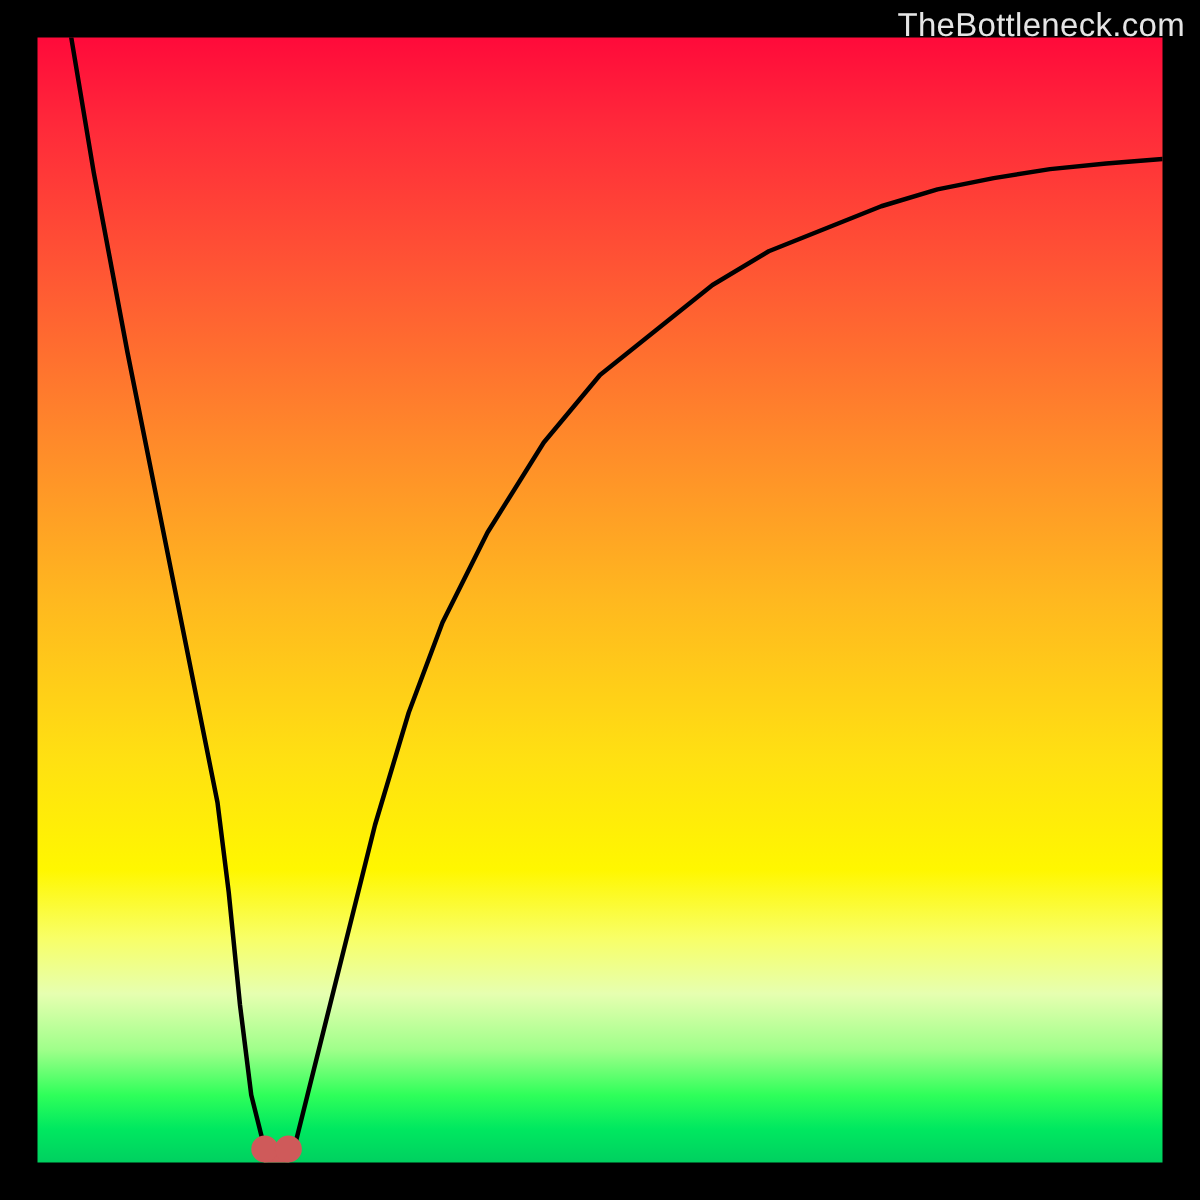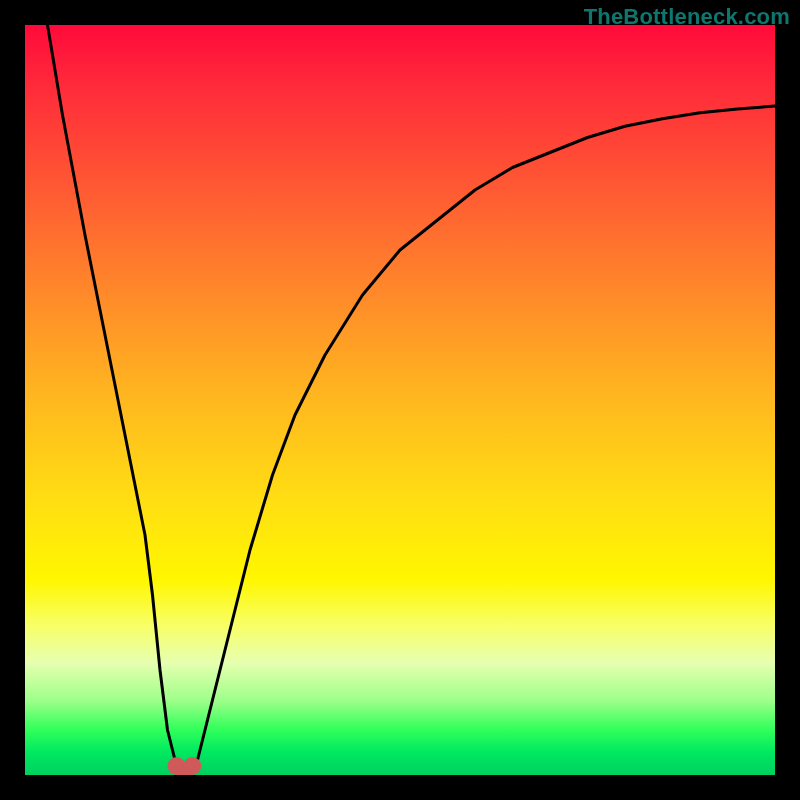--- a/index.html
+++ b/index.html
@@ -39,23 +39,23 @@
       #9fff8a 90%,
       #2fff5a 94%,
       #00e860 97%,
       #00d060 100%
     );
   }
   .watermark {
     position: absolute;
     top: 4px;
     right: 10px;
-    color: #0f766e;
+    color: #e5e5e5;
     font-size: 22px;
-    font-weight: 700;
+    font-weight: 400;
     letter-spacing: 0.2px;
     user-select: none;
     pointer-events: none;
     margin-left: 45px;
   }
   svg.curve {
     position: absolute;
     left: 0;
     top: 0;
     width: 750px;

